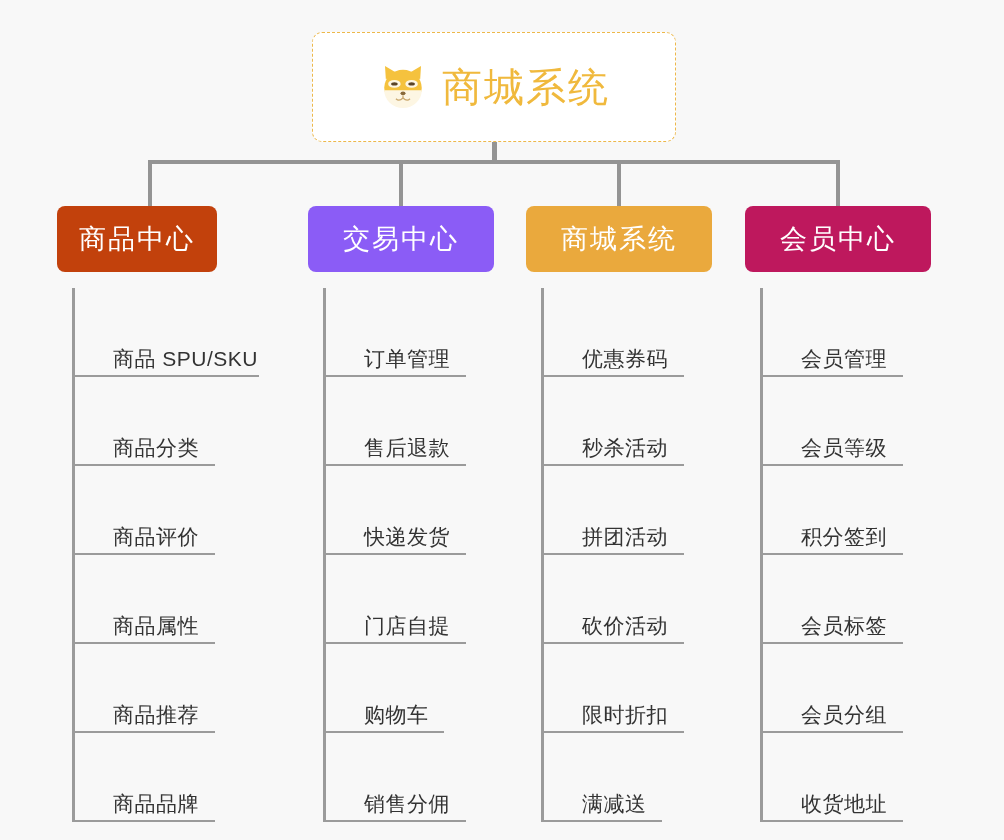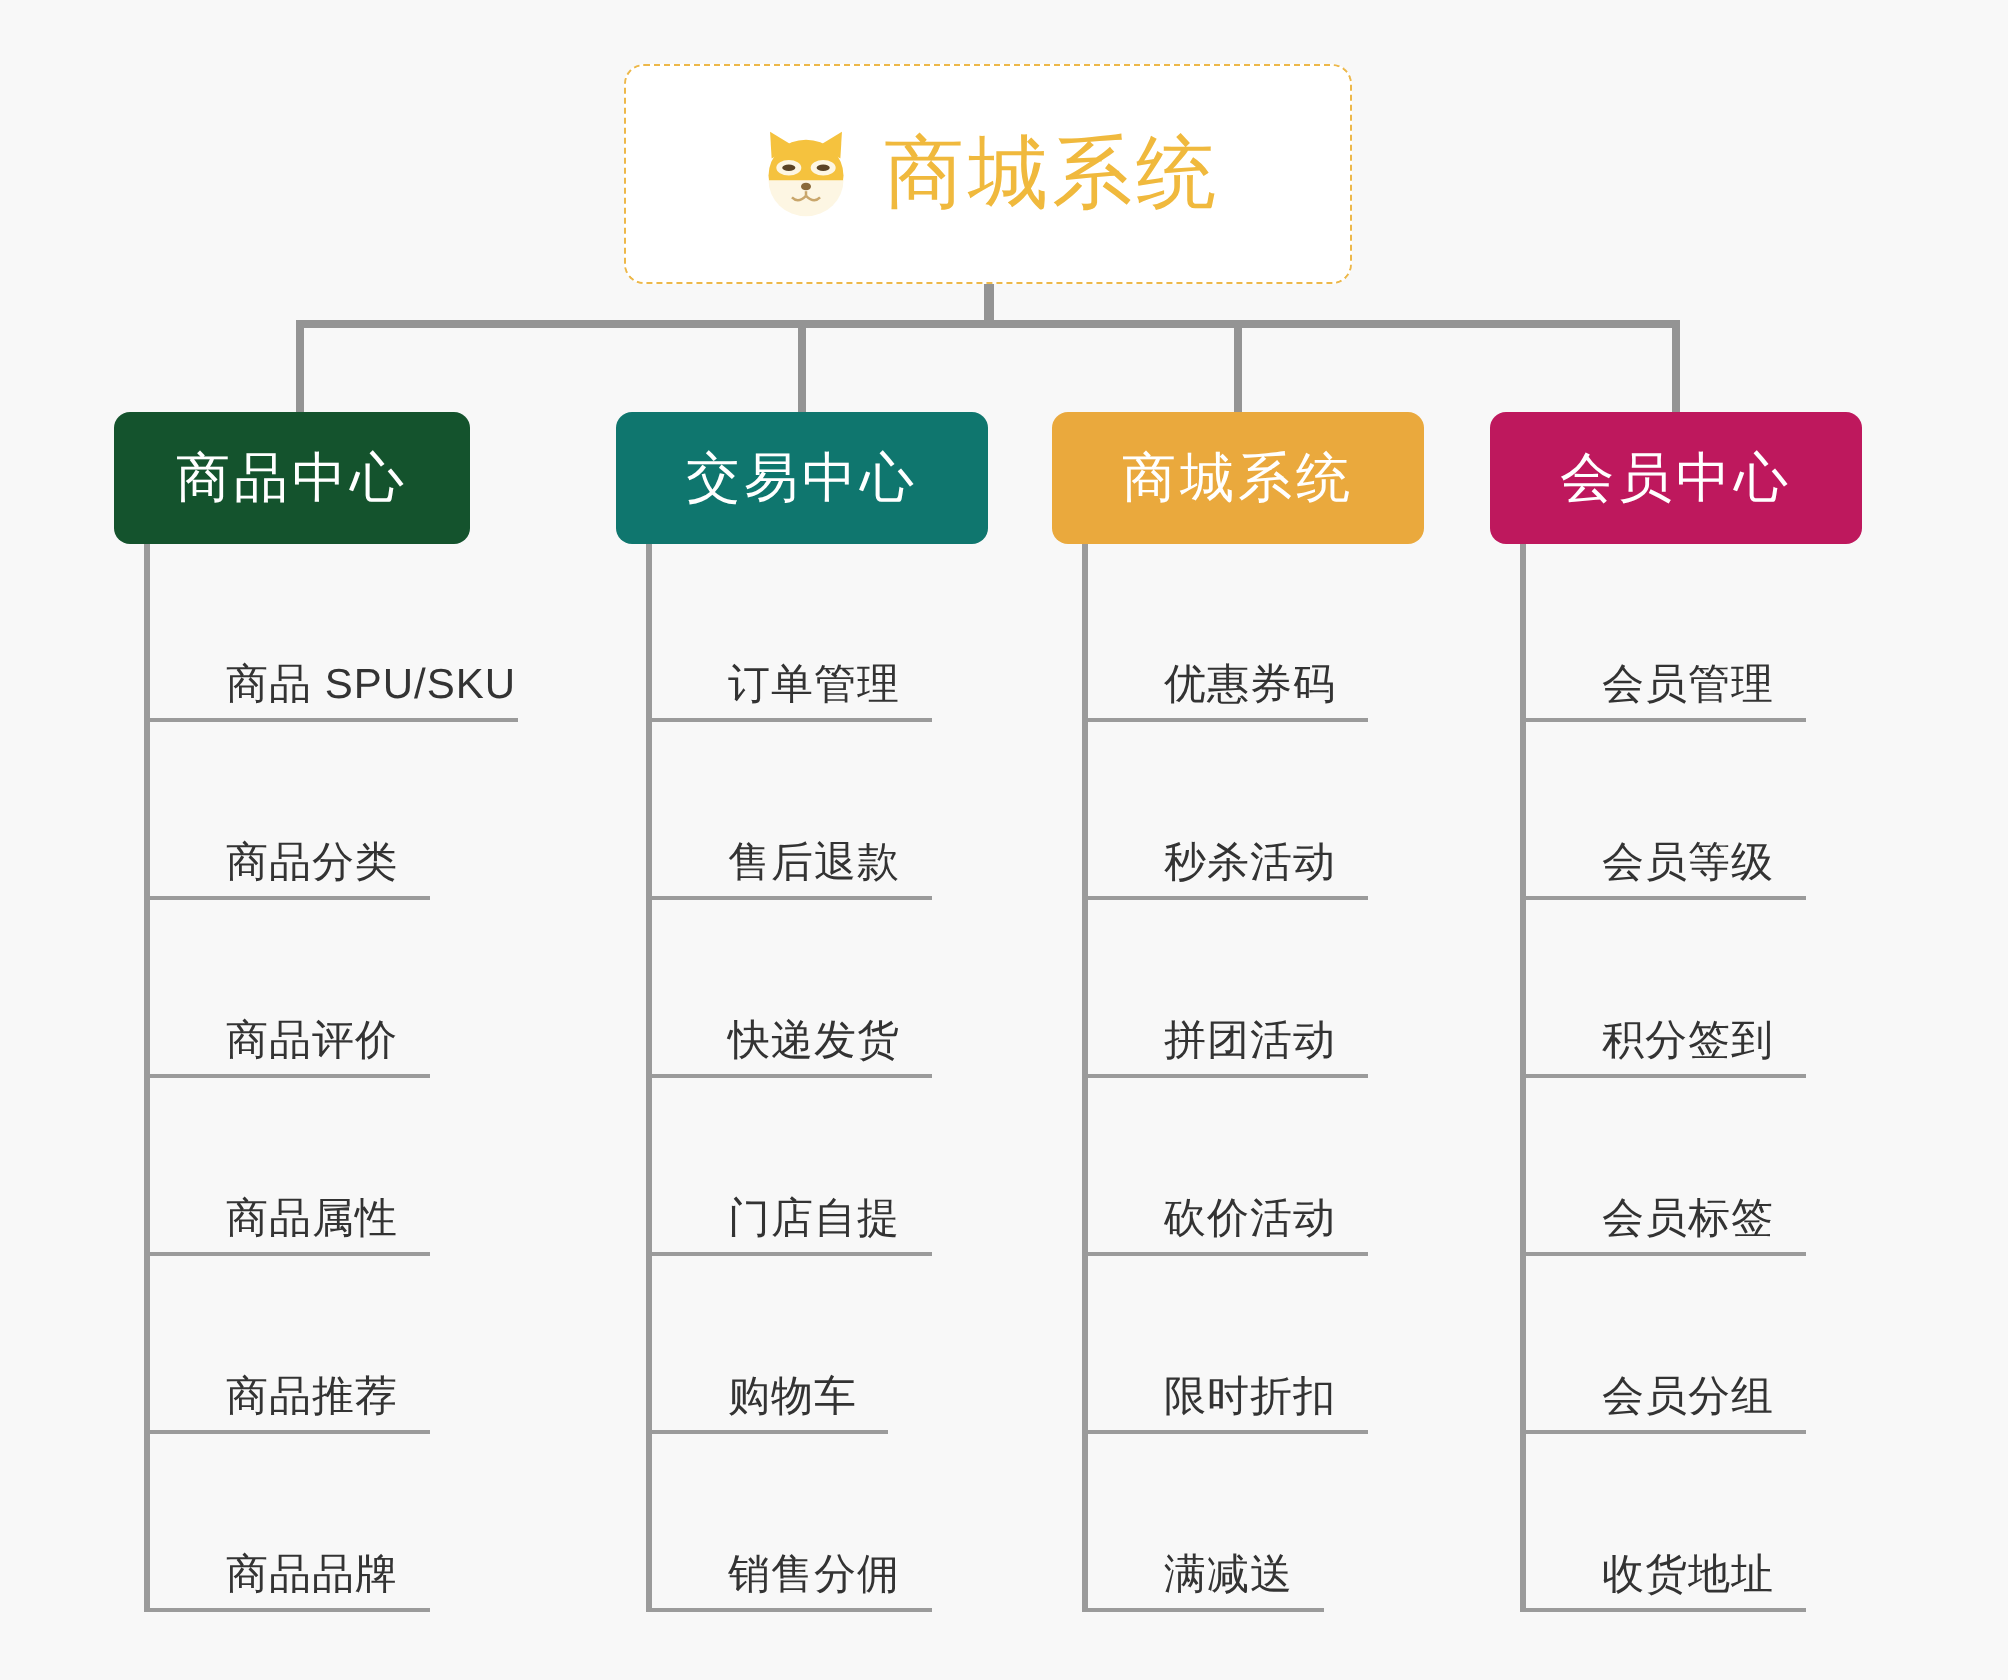--- a/index.html
+++ b/index.html
@@ -88,21 +88,21 @@
     font-size: 27px;
     color: #ffffff;
     letter-spacing: 2px;
     white-space: nowrap;
     line-height: 1;
   }
 
   
   .leaf-col {
     position: absolute;
-    top: 272px;
+    top: 288px;
   }
   .leaf-trunk {
     position: absolute;
     left: 0;
     top: 0;
     width: 3px;
     background: #9b9b9b;
   }
   .leaf-item {
     position: absolute;
@@ -158,21 +158,21 @@
       </svg>
     </div>
     <div class="root-title">商城系统</div>
   </div>
 
   <div class="conn conn-stub"></div>
   <div class="conn conn-bar"></div>
 
   <div id="branch-layer">
       <div class="conn conn-drop" style="left: 148px;"></div>
-      <div class="cat-box" style="left: 57px; width: 178px; background: #14532d;">
+      <div class="cat-box" style="left: 57px; width: 160px; background: #c2410c;">
         <div class="cat-label">商品中心</div>
       </div>
       <div class="leaf-col" style="left: 72px; width: 212px; height: 534px;">
         <div class="leaf-trunk" style="height: 534px;"></div>
         <div class="leaf-item" style="top: 0px; width: 208px;">
           <div class="leaf-text">商品 SPU/SKU</div>
           <div class="leaf-rule" style="width: 184px;"></div>
         </div>
         <div class="leaf-item" style="top: 89px; width: 208px;">
           <div class="leaf-text">商品分类</div>
@@ -189,21 +189,21 @@
         <div class="leaf-item" style="top: 356px; width: 208px;">
           <div class="leaf-text">商品推荐</div>
           <div class="leaf-rule" style="width: 140px;"></div>
         </div>
         <div class="leaf-item" style="top: 445px; width: 208px;">
           <div class="leaf-text">商品品牌</div>
           <div class="leaf-rule" style="width: 140px;"></div>
         </div>
       </div>
       <div class="conn conn-drop" style="left: 399px;"></div>
-      <div class="cat-box" style="left: 308px; width: 186px; background: #0f766e;">
+      <div class="cat-box" style="left: 308px; width: 186px; background: #8b5cf6;">
         <div class="cat-label">交易中心</div>
       </div>
       <div class="leaf-col" style="left: 323px; width: 169px; height: 534px;">
         <div class="leaf-trunk" style="height: 534px;"></div>
         <div class="leaf-item" style="top: 0px; width: 165px;">
           <div class="leaf-text">订单管理</div>
           <div class="leaf-rule" style="width: 140px;"></div>
         </div>
         <div class="leaf-item" style="top: 89px; width: 165px;">
           <div class="leaf-text">售后退款</div>

